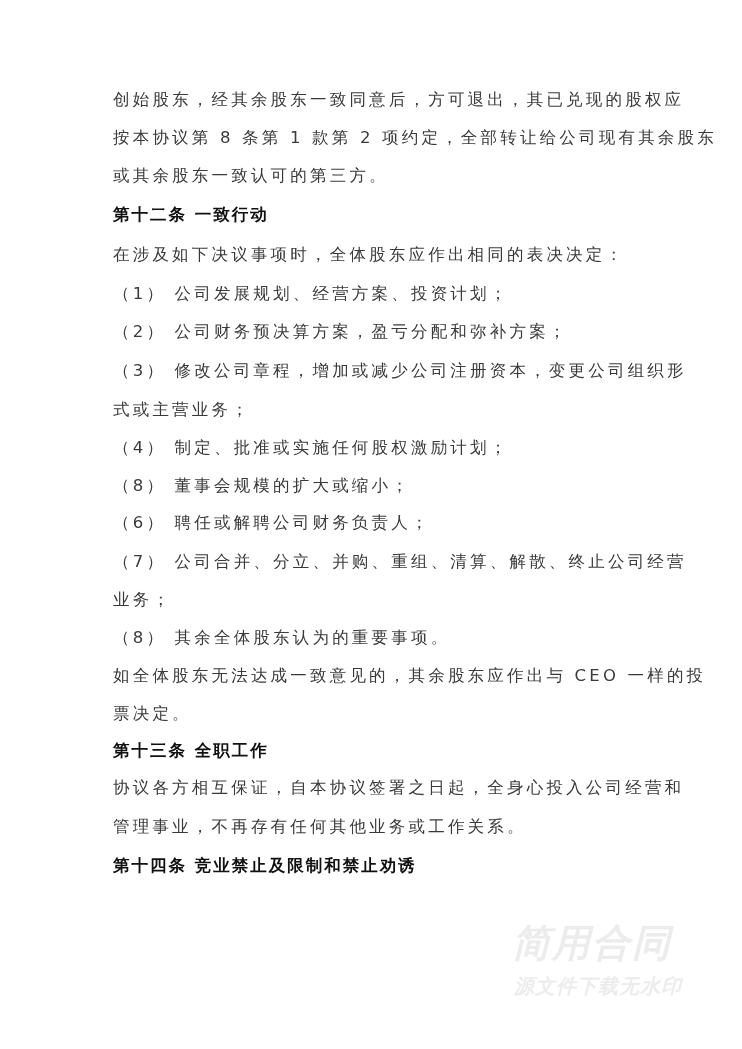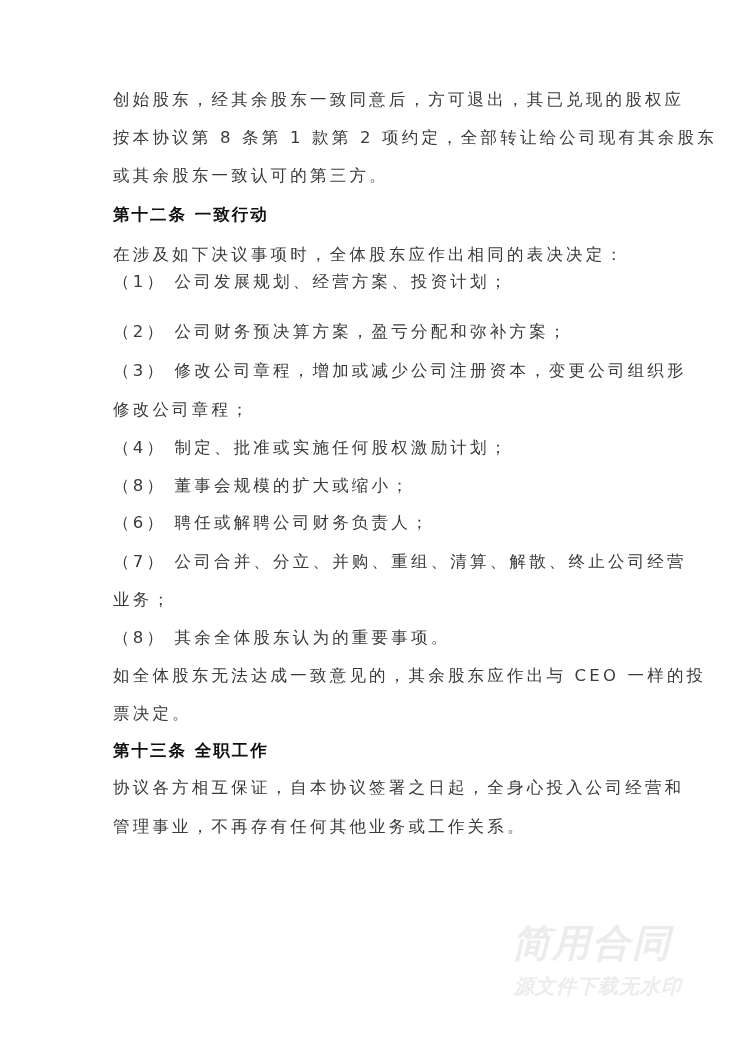--- a/index.html
+++ b/index.html
@@ -15,31 +15,32 @@
 </style>
 </head>
 <body>
 
 <div class="page">
   <div class="line" style="top:90px">创始股东，经其余股东一致同意后，方可退出，其已兑现的股权应</div>
   <div class="line" style="top:128px">按本协议第 8 条第 1 款第 2 项约定，全部转让给公司现有其余股东</div>
   <div class="line head" style="top:205px">第十二条 一致行动</div>
   <div class="line" style="top:166px">或其余股东一致认可的第三方。</div>
   <div class="line" style="top:245px">在涉及如下决议事项时，全体股东应作出相同的表决决定：</div>
-  <div class="line" style="top:272px">（1） 公司发展规划、经营方案、投资计划；</div>
+  <div class="line" style="top:284px">（1） 公司发展规划、经营方案、投资计划；</div>
   <div class="line" style="top:322px">（2） 公司财务预决算方案，盈亏分配和弥补方案；</div>
   <div class="line" style="top:361px">（3） 修改公司章程，增加或减少公司注册资本，变更公司组织形</div>
-  <div class="line" style="top:400px">修改公司章程；</div>
+  <div class="line" style="top:400px">式或主营业务；</div>
   <div class="line" style="top:438px">（4） 制定、批准或实施任何股权激励计划；</div>
   <div class="line" style="top:476px">（8） 董事会规模的扩大或缩小；</div>
   <div class="line" style="top:513px">（6） 聘任或解聘公司财务负责人；</div>
   <div class="line" style="top:552px">（7） 公司合并、分立、并购、重组、清算、解散、终止公司经营</div>
   <div class="line" style="top:590px">业务；</div>
   <div class="line" style="top:628px">（8） 其余全体股东认为的重要事项。</div>
   <div class="line" style="top:666px">如全体股东无法达成一致意见的，其余股东应作出与 CEO 一样的投</div>
   <div class="line" style="top:704px">票决定。</div>
   <div class="line head" style="top:741px">第十三条 全职工作</div>
   <div class="line" style="top:817px">管理事业，不再存有任何其他业务或工作关系。</div>
   <div class="line" style="top:778px">协议各方相互保证，自本协议签署之日起，全身心投入公司经营和</div>
+  <div class="line head" style="top:856px">第十四条 竞业禁止及限制和禁止劝诱</div>
 
   <div class="wm1">简用合同</div>
   <div class="wm2">源文件下载无水印</div>
 </div>
 
 </body></html>

